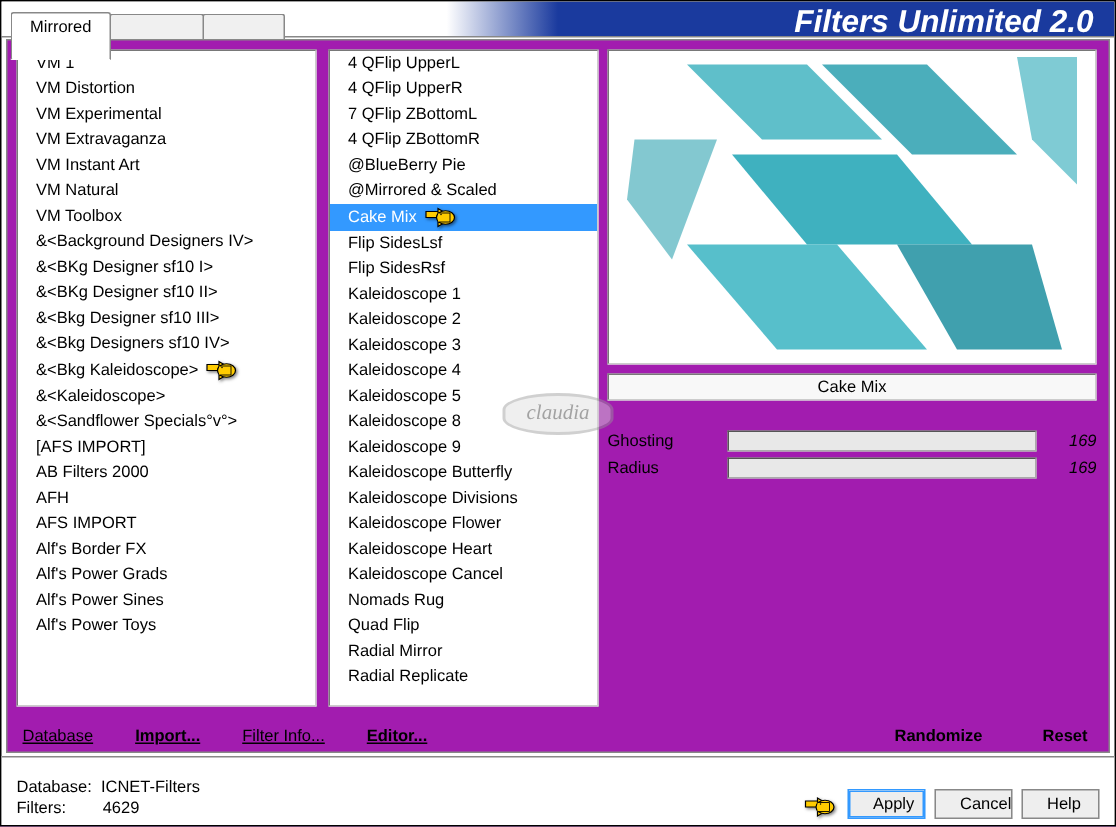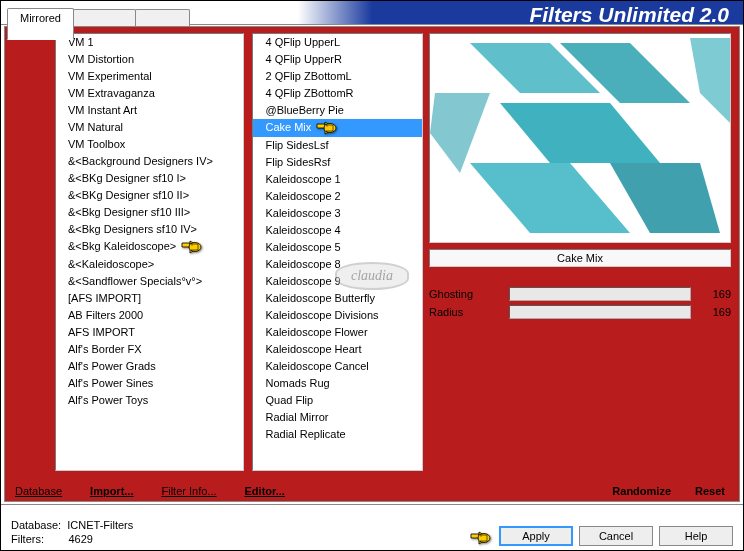--- a/index.html
+++ b/index.html
@@ -3,41 +3,41 @@
 <meta charset="utf-8">
 <style>
   * { box-sizing: border-box; margin: 0; padding: 0; }
   body { font-family: "Segoe UI", Tahoma, Arial, sans-serif; font-size: 11px; background: #fff; width: 744px; height: 551px; overflow: hidden; border: 1px solid #000; position: relative; }
   .header { height: 24px; background: linear-gradient(to right, #fff 0%, #fff 40%, #1a3a9e 50%, #1a3a9e 100%); position: relative; border-bottom: 1px solid #888; }
   .title { position: absolute; right: 14px; top: 2px; color: #fff; font-style: italic; font-weight: bold; font-size: 21px; }
   .tabs { position: absolute; left: 6px; top: 6px; display: flex; }
   .tab { border: 1px solid #888; border-bottom: none; background: #fff; padding: 3px 12px; font-size: 11px; cursor: pointer; border-radius: 2px 2px 0 0; margin-right: -1px; position: relative; }
   .tab.active { background: #fff; z-index: 2; border-bottom: 1px solid #fff; top: 1px; }
   .tab.inactive { background: #f0f0f0; top: 2px; padding-top: 17px; padding-bottom: 2px; }
-  .main { position: absolute; top: 25px; left: 3px; right: 3px; bottom: 48px; border: 1px solid #888; background: #b91c1c; display: flex; padding-left: 44px; }
+  .main { position: absolute; top: 25px; left: 3px; right: 3px; bottom: 48px; border: 1px solid #888; background: #a21caf; display: flex; }
   .col { overflow-y: scroll; overflow-x: hidden; border: 1px inset #ccc; margin: 6px 2px 30px 6px; background: #fff; }
   .col1 { width: 200px; }
   .col2 { width: 180px; }
   .list-item { padding: 1px 12px; font-size: 11px; white-space: nowrap; cursor: pointer; line-height: 15px; position: relative; }
   .list-item.selected { background: #3399ff; color: #fff; }
   .pointer { display: inline-block; width: 24px; height: 16px; vertical-align: middle; margin-left: 4px; }
   .pointer svg { filter: drop-shadow(1px 1px 1px rgba(0,0,0,0.5)); }
   .btnbar { position: absolute; bottom: 4px; left: 10px; right: 10px; display: flex; font-size: 11px; }
   .link { text-decoration: underline; cursor: pointer; margin-right: 28px; font-size: 11px; }
   .spacer { flex: 1; }
   .preview-area { flex: 1; padding: 6px 8px 6px 4px; display: flex; flex-direction: column; }
   .preview-img { height: 210px; border: 1px inset #ccc; background: #fff; margin-bottom: 6px; display: flex; align-items: center; justify-content: center; overflow: hidden; }
   .filter-name-bar { text-align: center; padding: 2px; border: 1px inset #ccc; margin-bottom: 20px; font-size: 11px; background: #f8f8f8; }
   .slider-row { display: flex; align-items: center; margin-bottom: 4px; font-size: 11px; }
   .slider-label { width: 80px; }
   .slider-track { flex: 1; height: 14px; border: 1px inset #aaa; background: #e8e8e8; position: relative; }
-  .slider-val { width: 40px; text-align: right; padding-left: 8px; }
+  .slider-val { width: 40px; text-align: right; padding-left: 8px; font-style: italic; }
   .footer { position: absolute; bottom: 0; left: 0; right: 0; height: 46px; border-top: 1px solid #888; padding: 4px 10px; display: flex; align-items: flex-end; background: #fff; }
   .footer-info { font-size: 11px; line-height: 14px; }
-  .btn { border: 1px solid #888; background: #eee; padding: 3px 16px; width: 74px; text-align: center; margin-left: 6px; cursor: pointer; font-size: 11px; }
+  .btn { border: 1px solid #888; background: #eee; padding: 3px 16px; width: 52px; text-align: center; margin-left: 6px; cursor: pointer; font-size: 11px; }
   .btn.default { border: 1px solid #3399ff; box-shadow: 0 0 0 1px #3399ff inset; }
   ::-webkit-scrollbar { width: 16px; }
   ::-webkit-scrollbar-track { background: #f0f0f0; border-left: 1px solid #ccc; }
   ::-webkit-scrollbar-thumb { background: #c8c8c8; border: 1px solid #aaa; }
   ::-webkit-scrollbar-button { background: #e4e4e4; border: 1px solid #aaa; height: 16px; }
   .watermark { position: absolute; left: 0; top: 0; right: 0; bottom: 0; pointer-events: none; display: flex; align-items: center; justify-content: center; opacity: 0.45; font-style: italic; }
   .watermark span { background: #ddd; border: 2px solid #999; border-radius: 50%/40%; padding: 4px 14px; font-family: cursive; font-size: 14px; color: #333; }
 </style>
 </head>
 <body>
@@ -68,32 +68,34 @@
       <div class="list-item"><span>&amp;&lt;Bkg Kaleidoscope&gt;</span><span class="pointer"><svg width="24" height="16" viewBox="0 0 24 16">
             <path d="M2 8 L10 8 L10 4 L2 4 Z M10 2 L10 14 L20 8 Z" fill="#ffcc00" stroke="#000" stroke-width="0.8"></path>
             <ellipse cx="15" cy="8" rx="6" ry="4.5" fill="#ffcc00" stroke="#000" stroke-width="0.8"></ellipse>
             <path d="M10 5 L18 5 L18 11 L10 11" fill="#ffcc00" stroke="#000" stroke-width="0.6"></path>
             <circle cx="12" cy="6" r="0.5" fill="#000"></circle>
           </svg></span></div>
       <div class="list-item"><span>&amp;&lt;Kaleidoscope&gt;</span></div>
       <div class="list-item"><span>&amp;&lt;Sandflower Specials°v°&gt;</span></div>
       <div class="list-item"><span>[AFS IMPORT]</span></div>
       <div class="list-item"><span>AB Filters 2000</span></div>
+      <div class="list-item"><span>AFH</span></div>
       <div class="list-item"><span>AFS IMPORT</span></div>
       <div class="list-item"><span>Alf's Border FX</span></div>
       <div class="list-item"><span>Alf's Power Grads</span></div>
       <div class="list-item"><span>Alf's Power Sines</span></div>
       <div class="list-item"><span>Alf's Power Toys</span></div>
     </div>
   <div class="col col2" id="col-filters">
       <div class="list-item"><span>4 QFlip UpperL</span></div>
       <div class="list-item"><span>4 QFlip UpperR</span></div>
-      <div class="list-item"><span>2 QFlip ZBottomL</span></div>
+      <div class="list-item"><span>7 QFlip ZBottomL</span></div>
       <div class="list-item"><span>4 QFlip ZBottomR</span></div>
       <div class="list-item"><span>@BlueBerry Pie</span></div>
+      <div class="list-item"><span>@Mirrored &amp; Scaled</span></div>
       <div class="list-item selected"><span>Cake Mix</span><span class="pointer"><svg width="24" height="16" viewBox="0 0 24 16">
             <path d="M2 8 L10 8 L10 4 L2 4 Z M10 2 L10 14 L20 8 Z" fill="#ffcc00" stroke="#000" stroke-width="0.8"></path>
             <ellipse cx="15" cy="8" rx="6" ry="4.5" fill="#ffcc00" stroke="#000" stroke-width="0.8"></ellipse>
             <path d="M10 5 L18 5 L18 11 L10 11" fill="#ffcc00" stroke="#000" stroke-width="0.6"></path>
             <circle cx="12" cy="6" r="0.5" fill="#000"></circle>
           </svg></span></div>
       <div class="list-item"><span>Flip SidesLsf</span></div>
       <div class="list-item"><span>Flip SidesRsf</span></div>
       <div class="list-item"><span>Kaleidoscope 1</span></div>
       <div class="list-item"><span>Kaleidoscope 2</span></div>
@@ -140,21 +142,21 @@
         </div>
       </div>
   </div>
 
   <div class="btnbar">
     <span class="link">Database</span>
     <span class="link" style="font-weight:bold">Import...</span>
     <span class="link">Filter Info...</span>
     <span class="link" style="font-weight:bold">Editor...</span>
     <span class="spacer"></span>
-    <span class="link" style="text-decoration:none;font-weight:bold;margin-right:24px">Randomize</span>
+    <span class="link" style="text-decoration:none;font-weight:bold;margin-right:40px">Randomize</span>
     <span class="link" style="text-decoration:none;font-weight:bold;margin-right:4px">Reset</span>
   </div>
 </div>
 
 <div class="footer">
   <div class="footer-info">
     <div><span>Database:</span>&nbsp;&nbsp;<span>ICNET-Filters</span></div>
     <div><span>Filters:</span>&nbsp;&nbsp;&nbsp;&nbsp;&nbsp;&nbsp;&nbsp;&nbsp;<span>4629</span></div>
   </div>
   <span class="spacer"></span>

